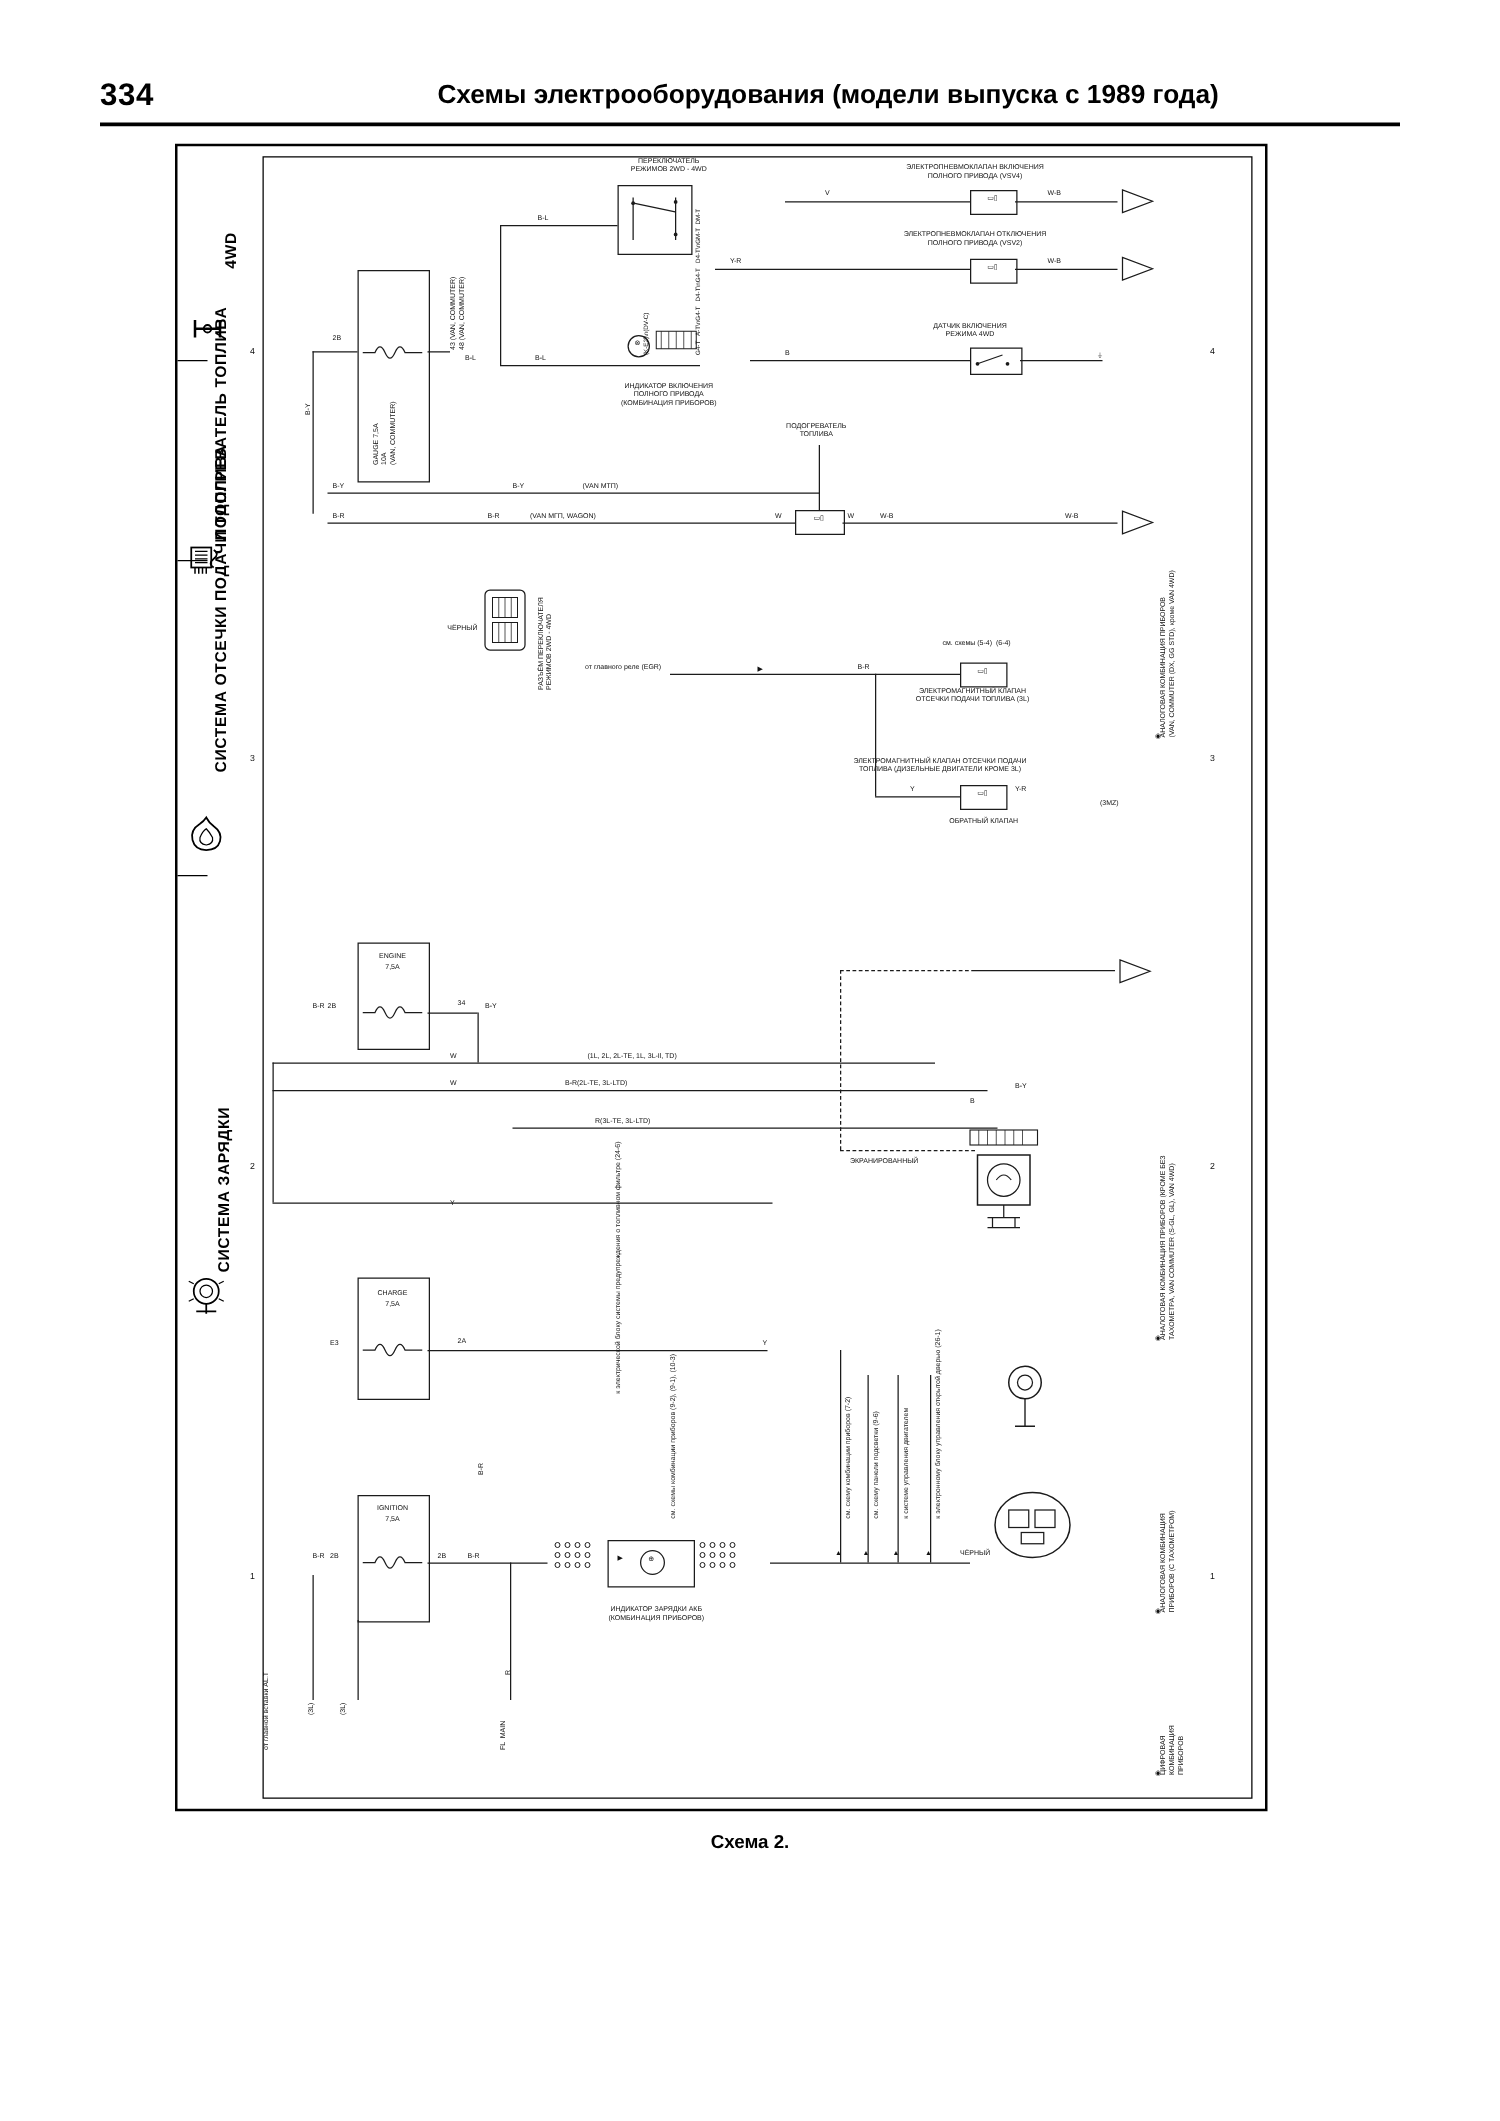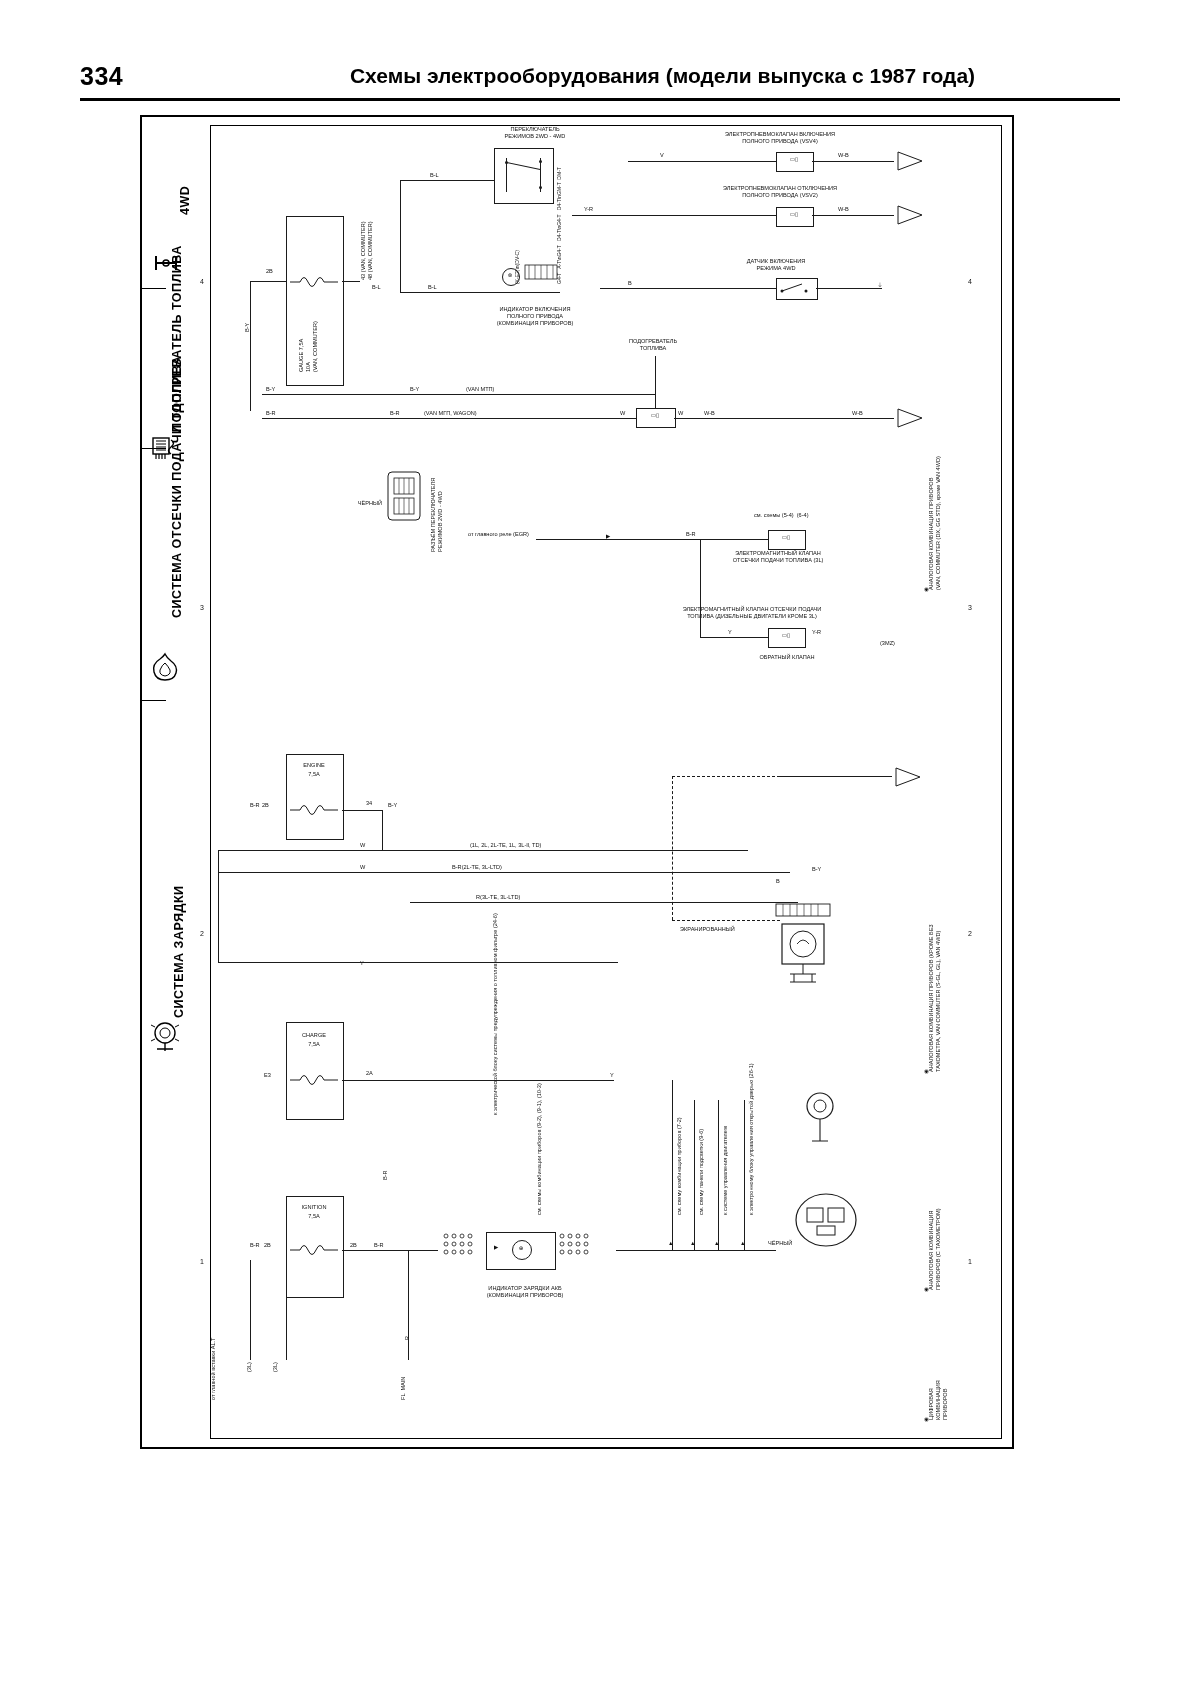--- a/index.html
+++ b/index.html
@@ -44,21 +44,21 @@
   .circle{position:absolute;border:1px solid #1b1b1b;border-radius:50%;background:#fff;}
   .relaybox{position:absolute;border:1px solid #1b1b1b;background:#fff;}
 </style>
 </head>
 <body>
 
 <div id="page">
 
   <div class="hdr">
     <div class="pnum">334</div>
-    <div class="title">Схемы электрооборудования (модели выпуска с 1987 года)</div>
+    <div class="title">Схемы электрооборудования (модели выпуска с 1989 года)</div>
     <div class="rule"></div>
   </div>
 
   <div class="frame">
     <div class="frame-inner"></div>
   </div>
 
   <div class="icon" style="left:152px;top:252px;">
     <svg width="28" height="22" viewBox="0 0 28 22">
       <line x1="4" y1="4" x2="4" y2="18" stroke="#000" stroke-width="2"></line>
@@ -408,13 +408,14 @@
   <div class="rot" style="left:210px;top:1400px;">от главной вставки AL.T</div>
   <div class="rot" style="left:246px;top:1372px;">(3L)</div>
   <div class="rot" style="left:272px;top:1372px;">(3L)</div>
   <div class="rot" style="left:400px;top:1400px;">FL  MAIN</div>
   <div class="rot" style="left:404px;top:1340px;">R</div>
 
   <div class="ln lnv" style="left:250px;top:1260px;height:100px;"></div>
   <div class="ln lnv" style="left:286px;top:1296px;height:64px;"></div>
   <div class="ln lnv" style="left:408px;top:1250px;height:110px;"></div>
 
+  <div class="caption">Схема 2.</div>
 </div>
 
 </body></html>

